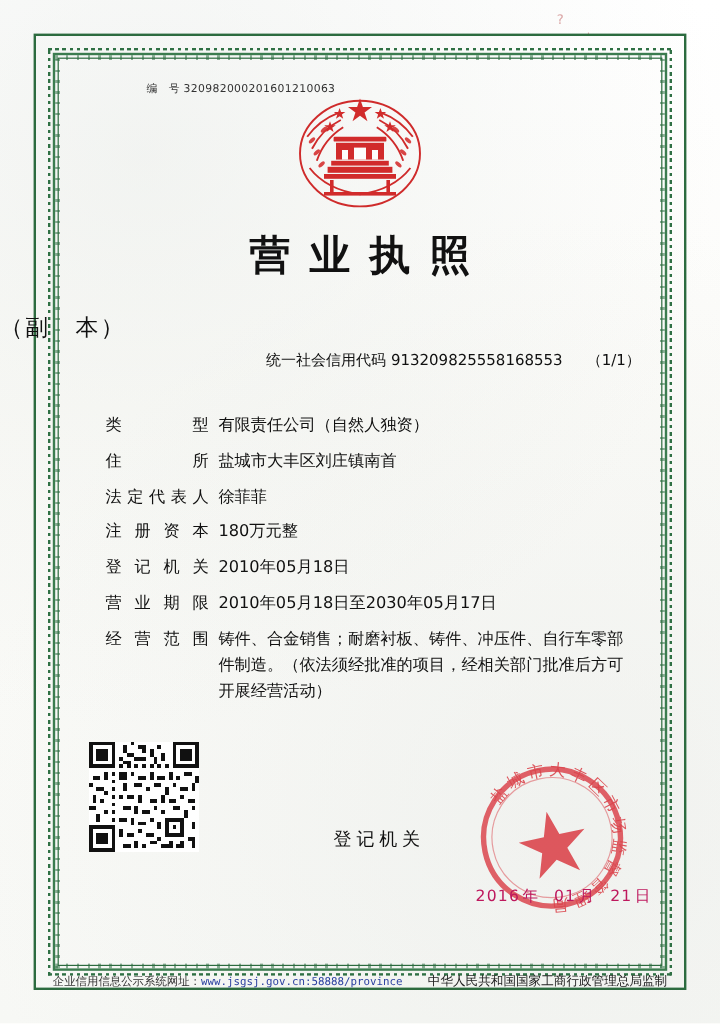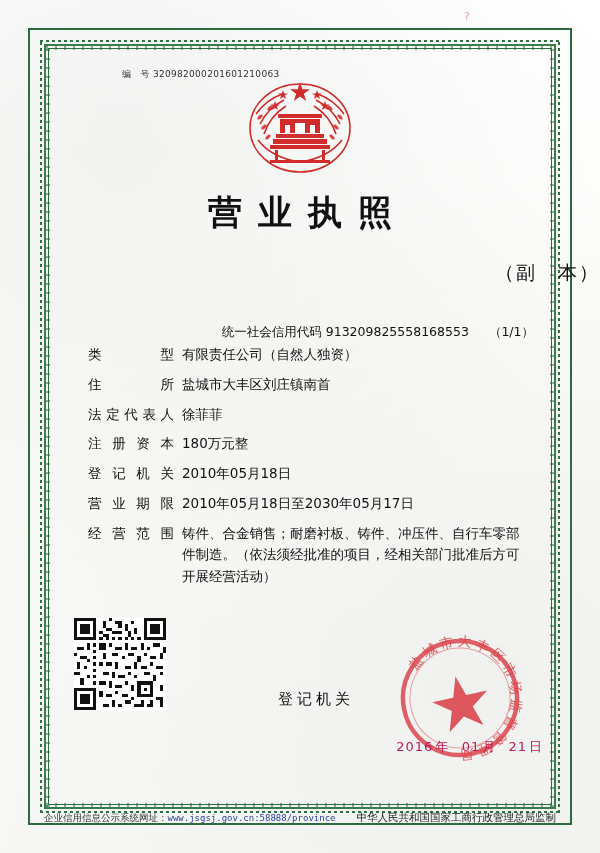--- a/index.html
+++ b/index.html
@@ -106,31 +106,31 @@
     font-size: 34px;
     font-weight: bold;
     letter-spacing: 16px;
     text-indent: 16px;
     color: #111;
   }
   .subtitle {
     position: absolute;
     left: 0; right: 0;
     top: 260px;
-    text-align: right;
+    text-align: left;
     font-size: 19px;
     color: #111;
     letter-spacing: 2px;
   }
 
   
   .credit-line {
     position: absolute;
     right: 66px;
-    top: 324px;
+    top: 292px;
     font-size: 12.5px;
     color: #111;
     white-space: nowrap;
   }
   .credit-line .page-no { margin-left: 16px; }
 
   
   .fields {
     position: absolute;
     left: 88px;

